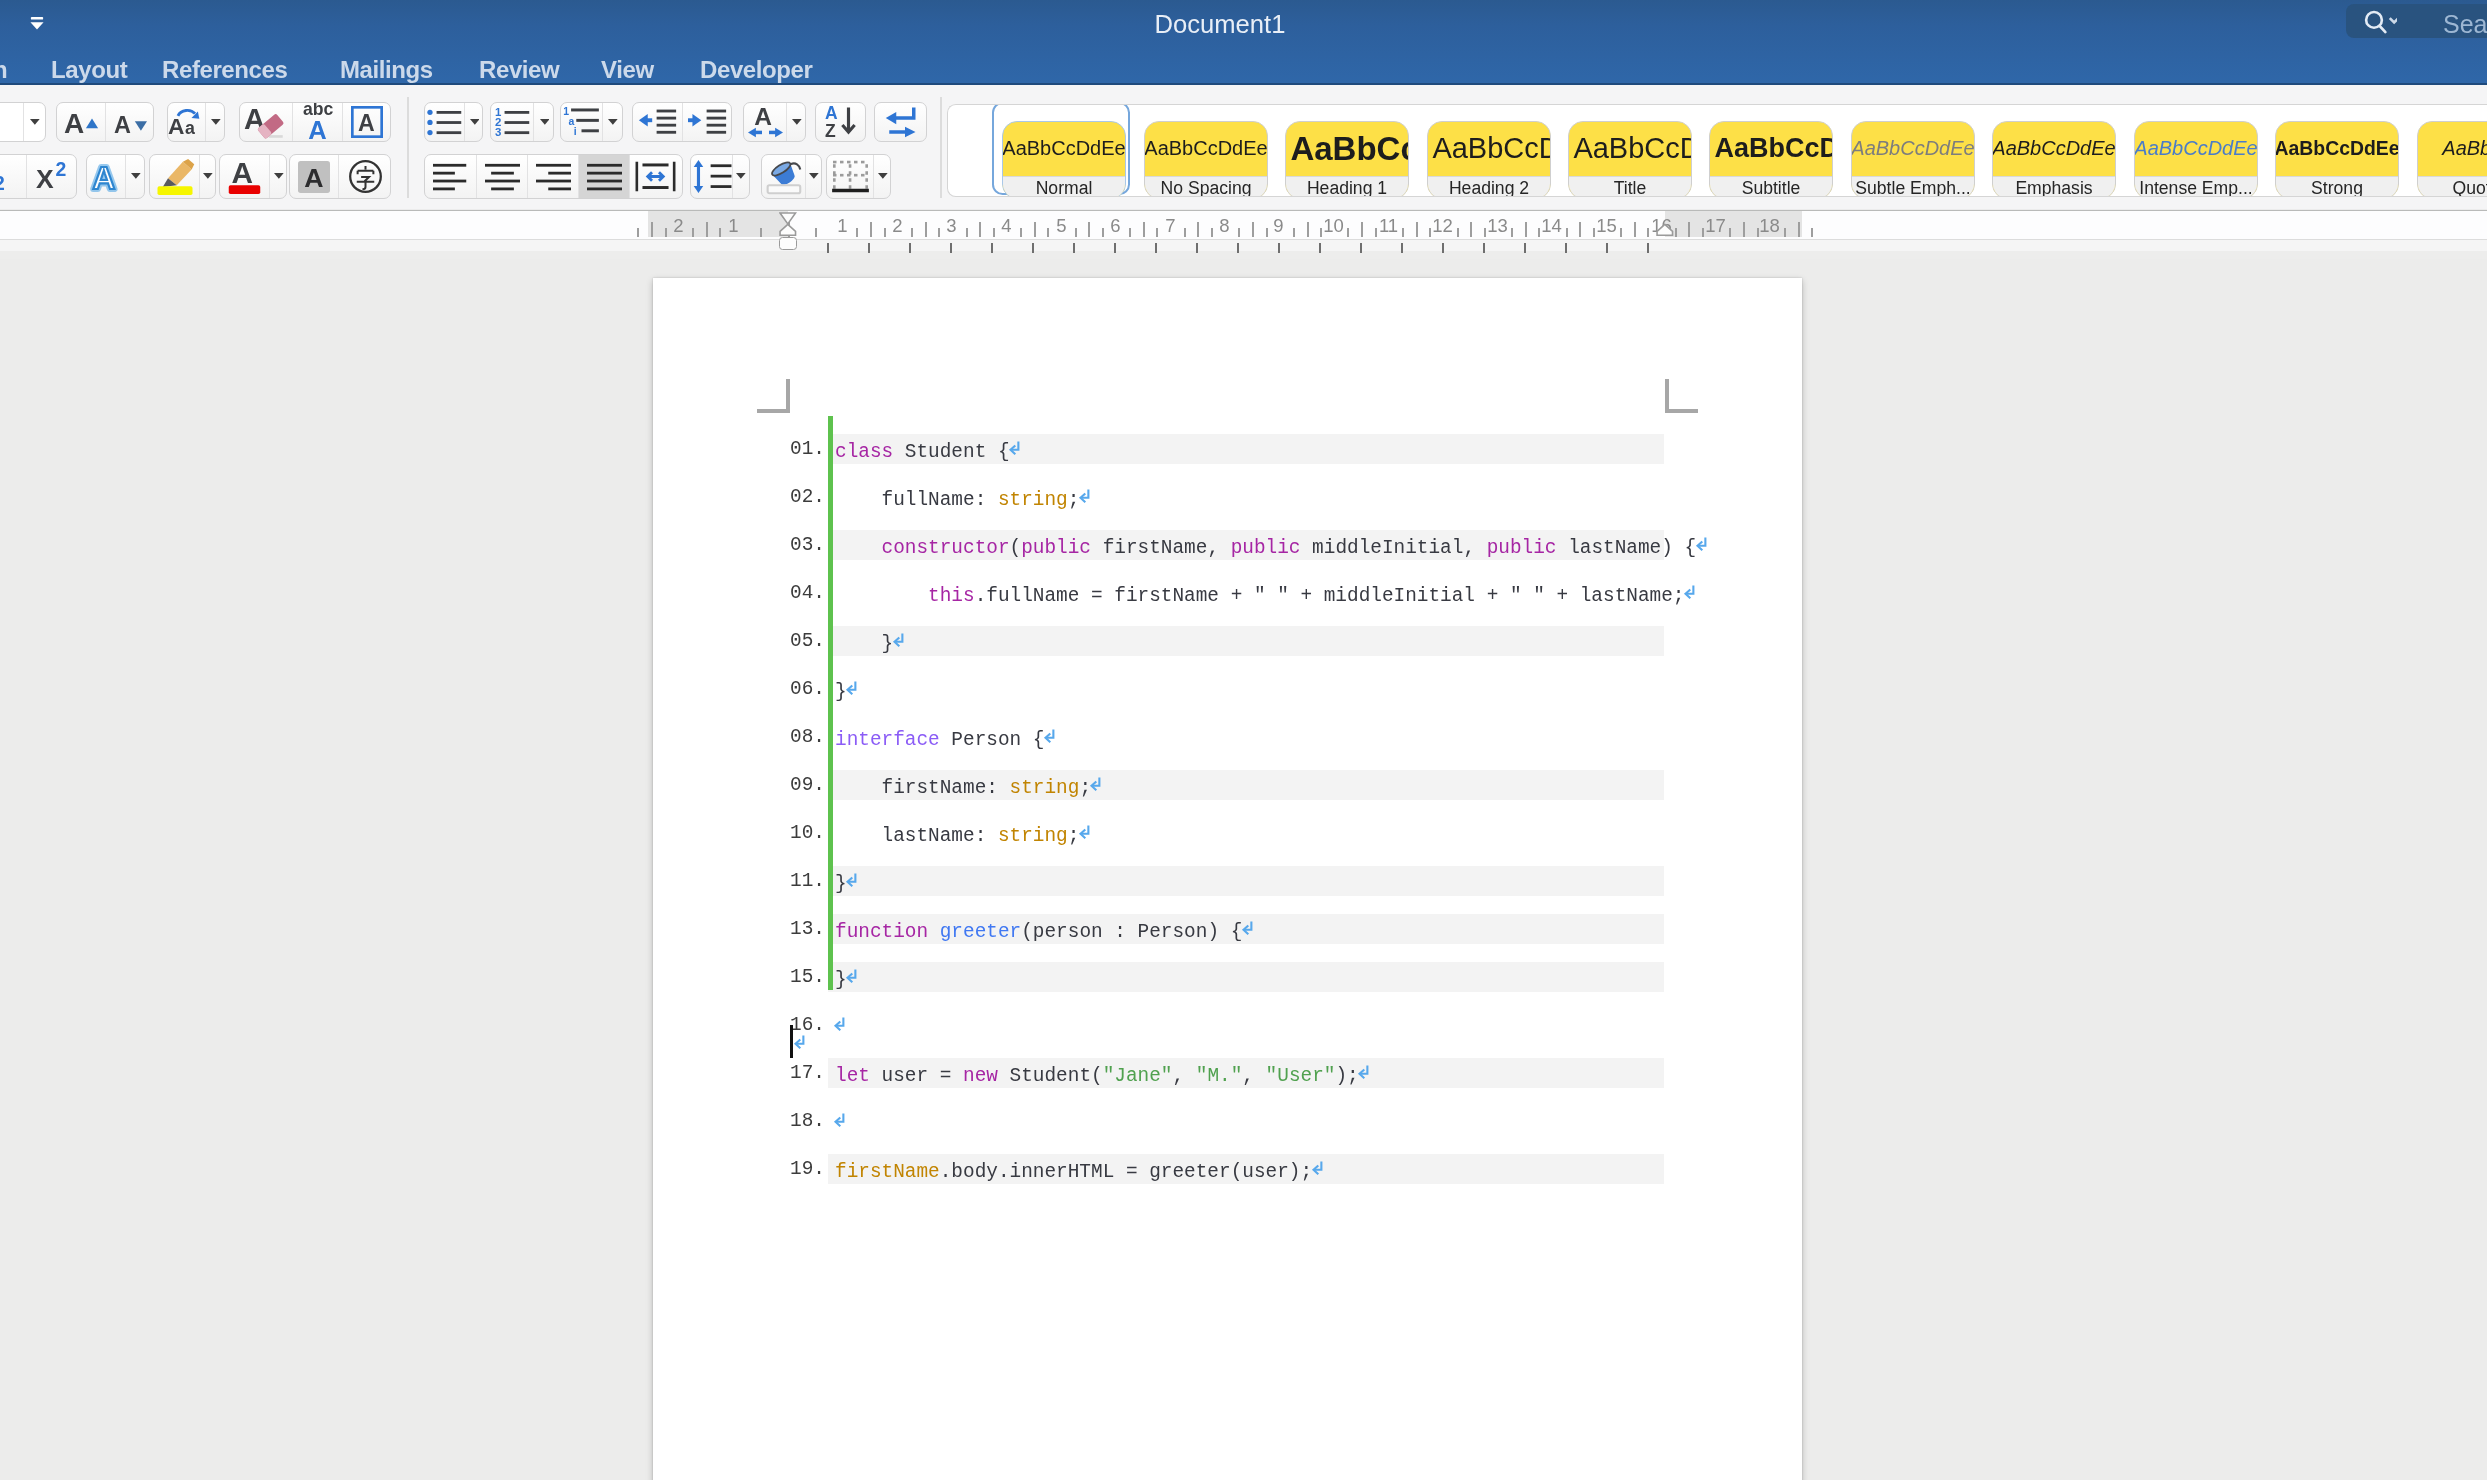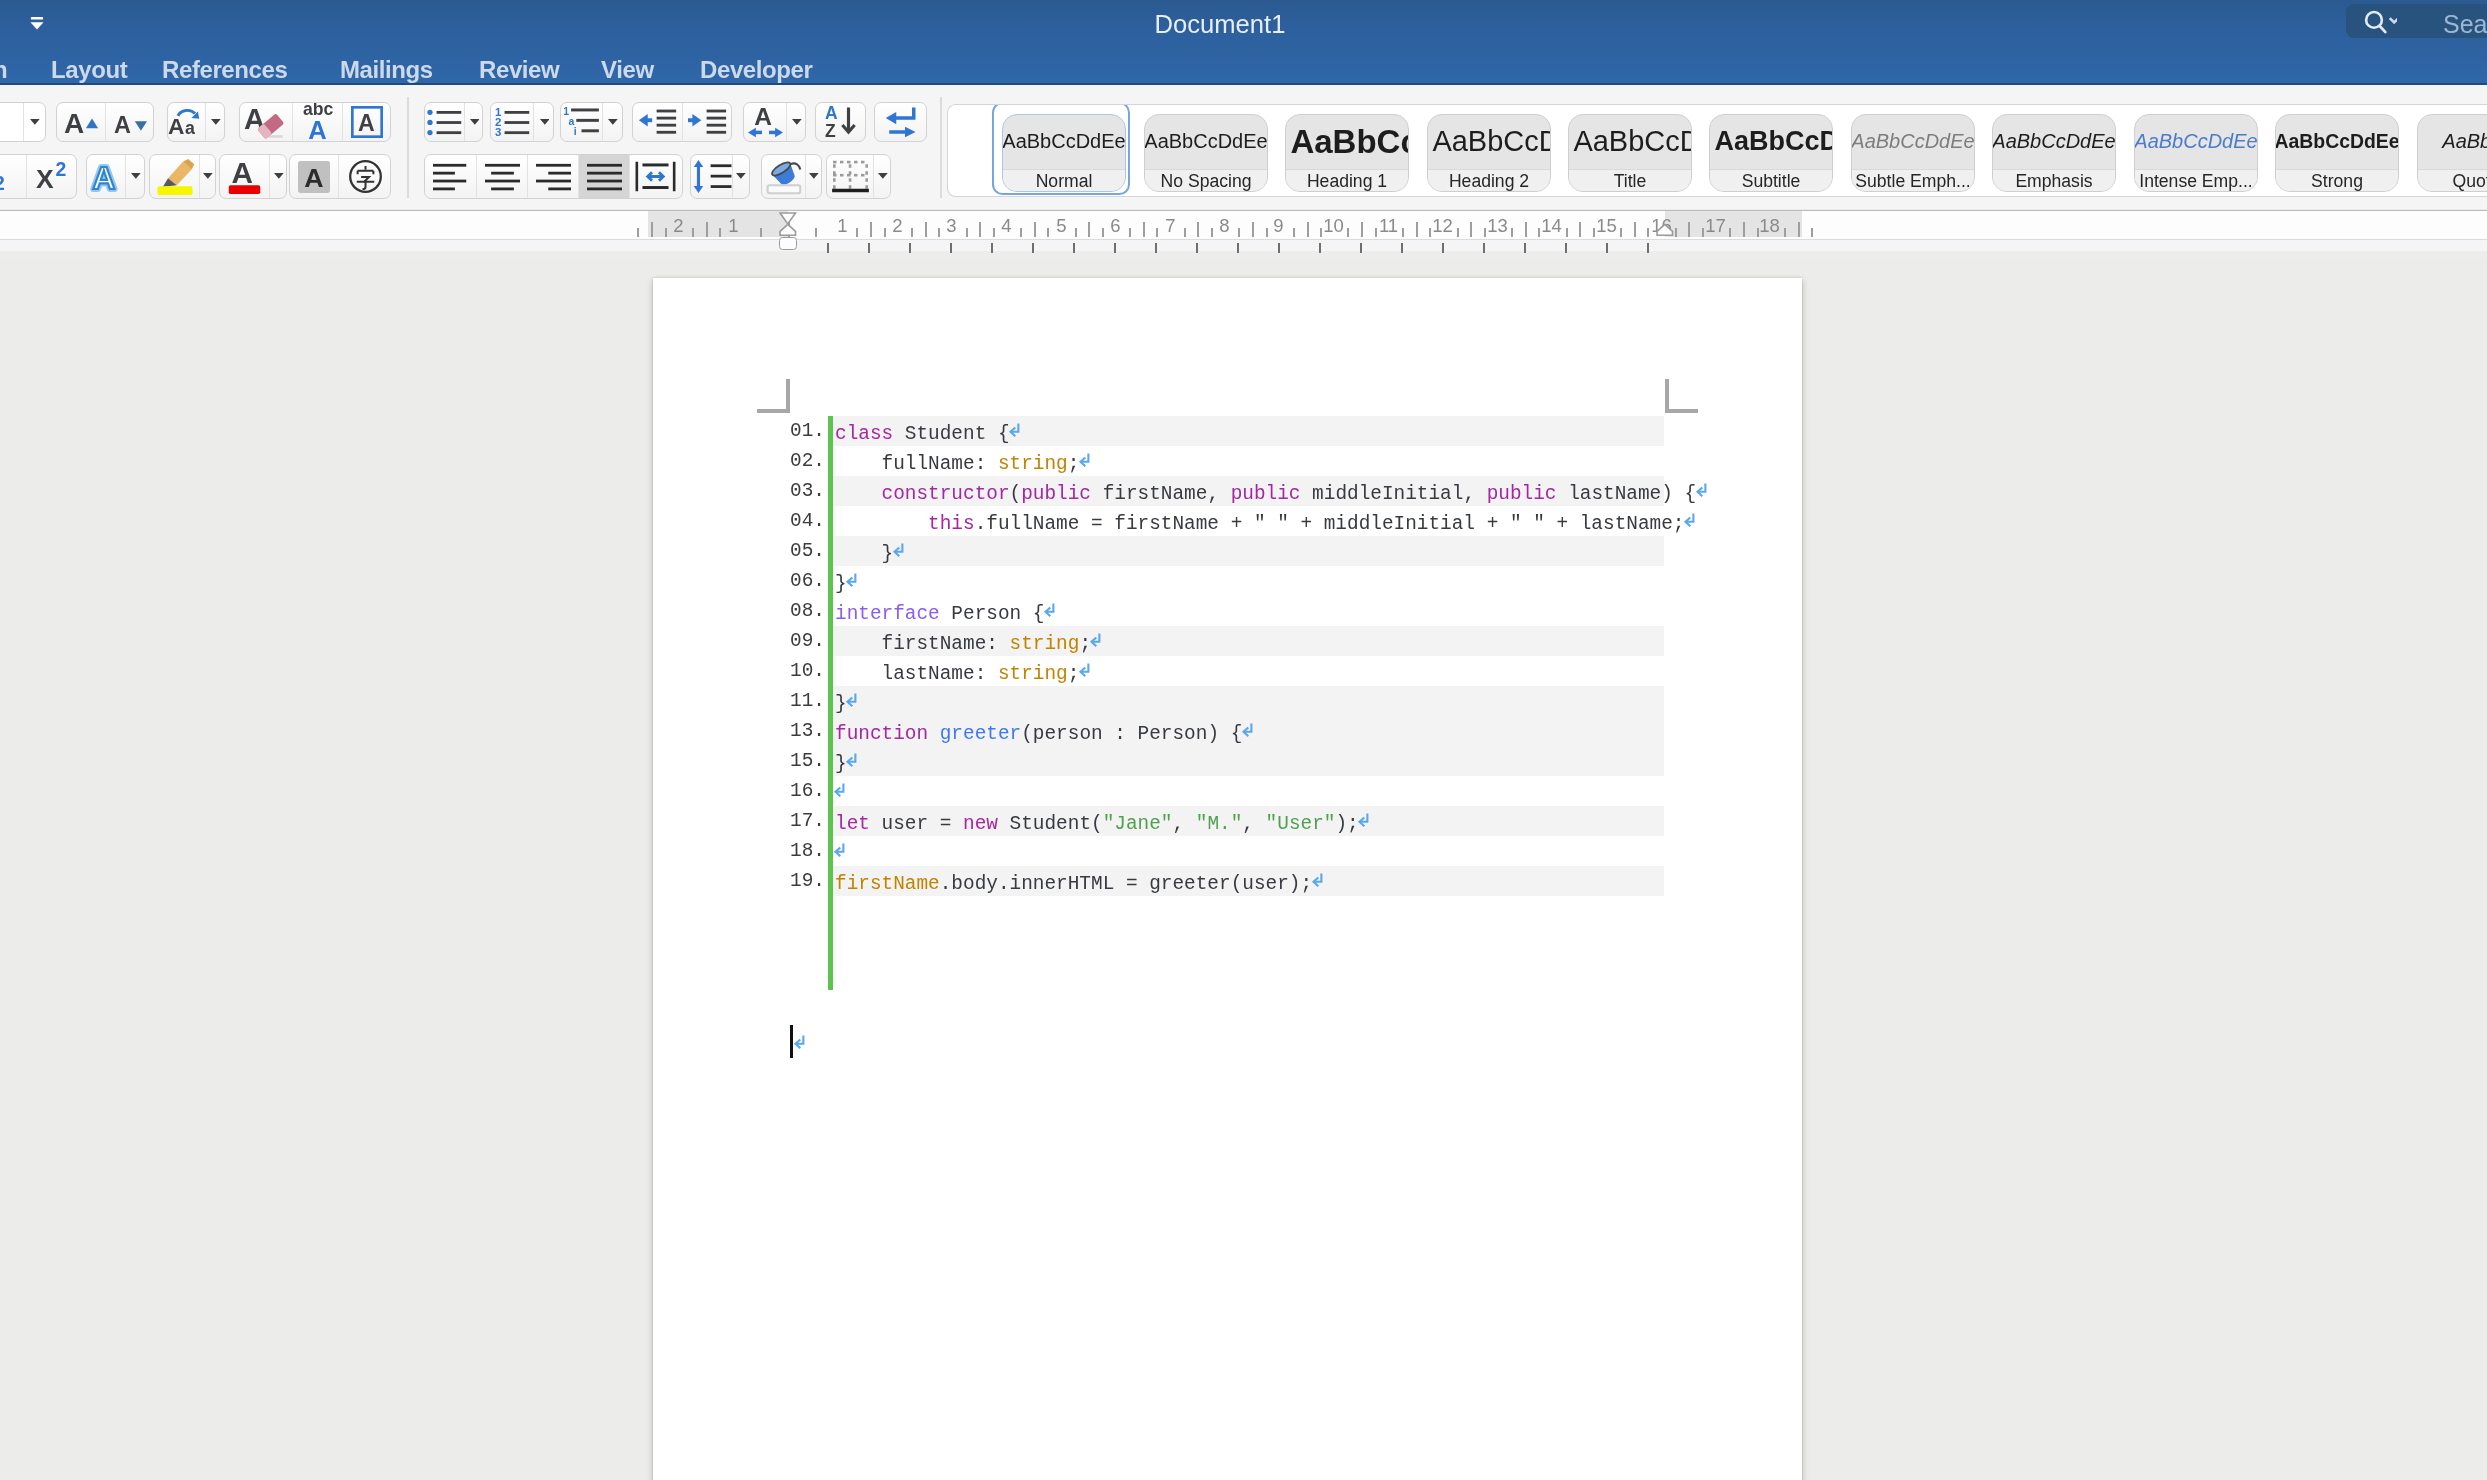--- a/index.html
+++ b/index.html
@@ -25,31 +25,31 @@
 .rn { position:absolute; top:3.5px; width:35px; text-align:center; font-size:18.5px; color:#8a8a8a; }
 .tk { position:absolute; bottom:1.8px; width:1.8px; background:#9e9e9e; }
 .tt { position:absolute; top:32px; width:1.8px; height:9.7px; background:#6f6f6f; }
 #docarea { position:absolute; left:0; top:240px; width:2487px; height:1241px;
   background:linear-gradient(180deg,#f5f5f5 0,#f5f5f5 10.6px,#ededec 10.6px,#ededec 19.4px,#ececeb 19.4px); }
 #page { position:absolute; left:653px; top:38px; width:1149px; height:1216px; background:#fff;
   box-shadow:0 1.8px 7px rgba(0,0,0,.22), 0 0 1.8px rgba(0,0,0,.18); }
 .crop { position:absolute; background:#a7a7a7; }
 #code { position:absolute; left:137px; top:138px; font-family:"Liberation Mono",monospace;
   font-size:19.4px; line-height:30px; color:#383a42; }
-.ln { position:relative; z-index:0; height:30px; white-space:pre; padding-left:45px; }
+.ln { position:relative; z-index:0; height:30px; white-space:pre; padding-left:45px;margin-top:18px; }
 .ln b { font-weight:400; font-style:normal; }
 .no { position:absolute; left:0; top:0; color:#3c3c3c; }
 .ln::before { content:""; position:absolute; left:38px; top:0; width:836px; height:30px; background:#fff; z-index:-1; }
 .ln.odd::before { background:#f3f3f3; }
 .bar { position:absolute; left:38px; top:0; width:5.3px; height:574px; background:#5ec24e; z-index:1; }
 .txt { position:relative; }
 .r { vertical-align:-3.1px; margin-left:-2.6px; }
 #caret { position:absolute; left:137px; top:747px; width:2.6px; height:33px; background:#111; }
 #fpil { position:absolute; left:142px; top:750px; }
-.card { position:absolute; top:9px; width:124px; height:78px; background:#e5e5e5;
+.card { position:absolute; top:16px; width:124px; height:78px; background:#fde047;
   border:1.8px solid #cfcfcf; border-radius:15px; overflow:hidden; }
 .samp { height:54px; display:flex; align-items:center; justify-content:center; color:#1d1d1d; white-space:nowrap; }
 .lbl { height:23px; background:#f0f0f0; border-top:1.8px solid #d9d9d9; text-align:center;
   font-size:17.6px; color:#262626; line-height:22px; white-space:nowrap; }
 .fs26 { font-size:20px; } .fs22 { font-size:19.4px; } .fs40 { font-size:33px; justify-content:flex-start; padding-left:4.4px; } .fs36 { font-size:29px; justify-content:flex-start; padding-left:4.4px; } .fs34 { font-size:27px; justify-content:flex-start; padding-left:4.4px; }
 .b { font-weight:700; } .i { font-style:italic; } .gry { color:#7d7d7d; } .blu { color:#4a7cc9; }
 .card.sel { border-color:#a9c8e8; }
 .selring { position:absolute; top:-2.6px; width:138px; height:93px; border:2.6px solid #76a7dc; border-radius:10.6px; pointer-events:none; }
 </style></head>
 <body>

